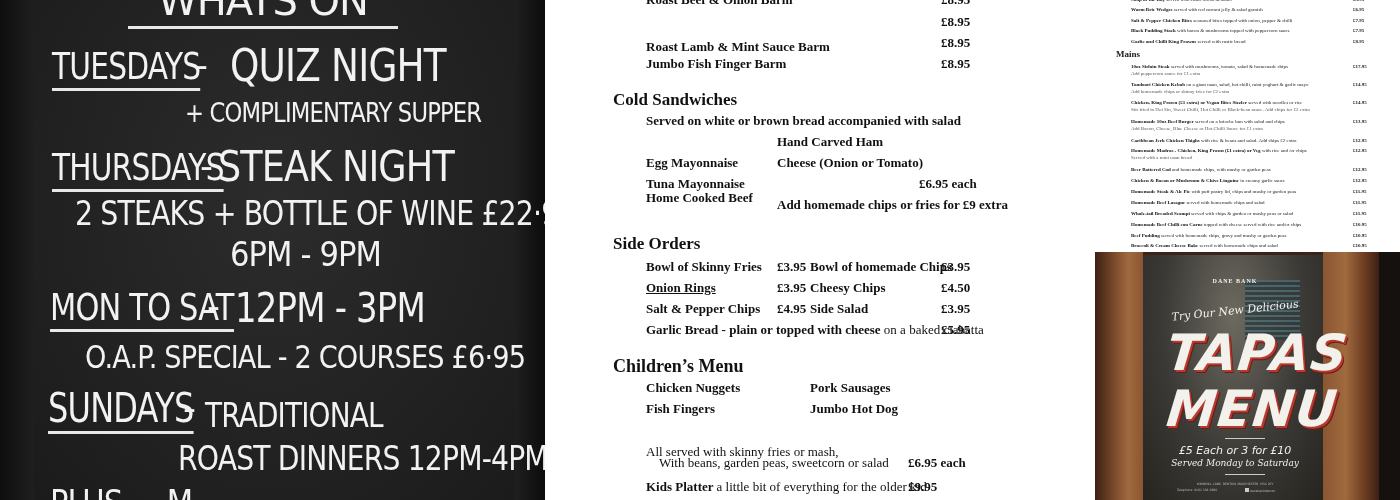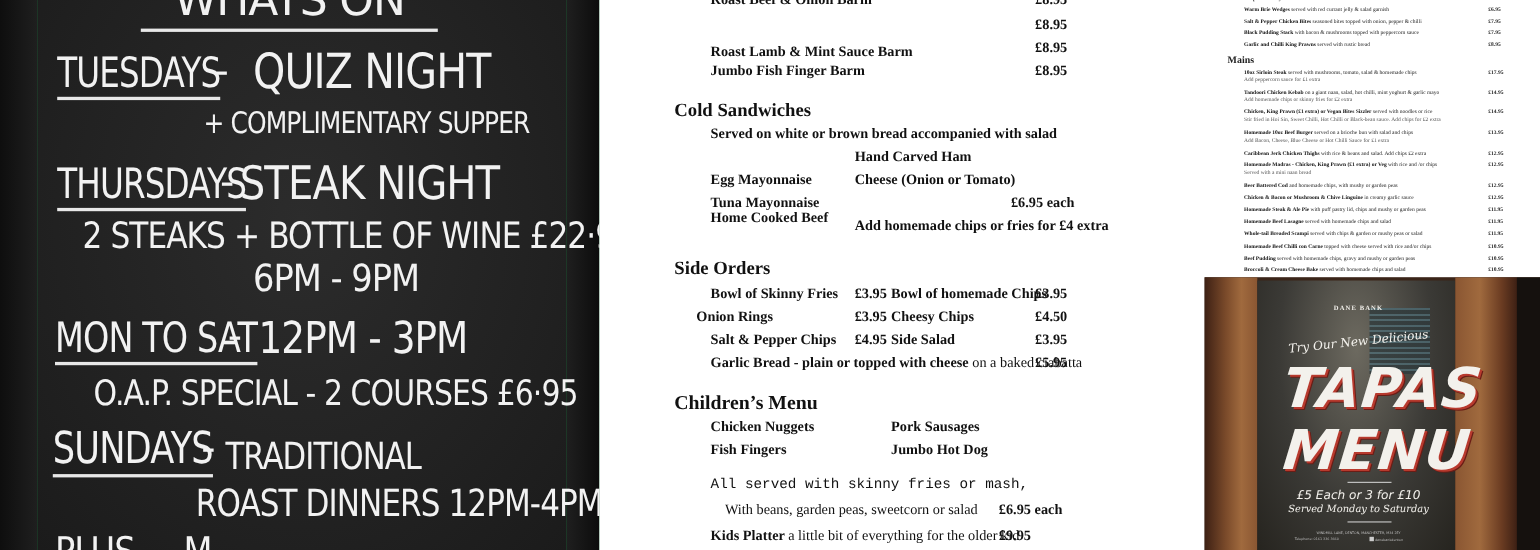--- a/index.html
+++ b/index.html
@@ -78,47 +78,47 @@
   <div class="t" style="left:396px;top:56px;">£8.95</div>
 
   <div class="h" style="left:68px;top:90px;">Cold Sandwiches</div>
   <div class="t" style="left:101px;top:113px;">Served on white or brown bread accompanied with salad</div>
   <div class="t" style="left:101px;top:142px;margin-top:48px;">Home Cooked Beef</div>
   <div class="t" style="left:232px;top:134px;">Hand Carved Ham</div>
   <div class="t" style="left:101px;top:155px;">Egg Mayonnaise</div>
   <div class="t" style="left:232px;top:155px;">Cheese (Onion or Tomato)</div>
   <div class="t" style="left:101px;top:176px;">Tuna Mayonnaise</div>
   <div class="t" style="left:374px;top:176px;">£6.95 each</div>
-  <div class="t" style="left:232px;top:197px;">Add homemade chips or fries for £4 extra</div>
+  <div class="t" style="left:232px;top:197px;">Add homemade chips or fries for £9 extra</div>
 
   <div class="h" style="left:68px;top:234px;">Side Orders</div>
   <div class="t" style="left:101px;top:259px;">Bowl of Skinny Fries</div>
   <div class="t" style="left:232px;top:259px;">£3.95</div>
   <div class="t" style="left:265px;top:259px;text-align:center;">Bowl of homemade Chips</div>
   <div class="t" style="left:396px;top:259px;">£3.95</div>
-  <div class="t" style="left:88px;top:280px;">Onion Rings</div>
+  <div class="t" style="left:101px;top:280px;text-decoration:underline;">Onion Rings</div>
   <div class="t" style="left:232px;top:280px;">£3.95</div>
   <div class="t" style="left:265px;top:280px;">Cheesy Chips</div>
   <div class="t" style="left:396px;top:280px;">£4.50</div>
   <div class="t" style="left:101px;top:301px;">Salt &amp; Pepper Chips</div>
   <div class="t" style="left:232px;top:301px;">£4.95</div>
   <div class="t" style="left:265px;top:301px;">Side Salad</div>
   <div class="t" style="left:396px;top:301px;">£3.95</div>
   <div class="t" style="left:101px;top:322px;">
     <span>Garlic Bread - plain or topped with cheese</span>
     <span class="n">on a baked ciabatta</span>
   </div>
   <div class="t" style="left:396px;top:322px;">£5.95</div>
 
   <div class="h" style="left:68px;top:356px;font-size:18px;">Children’s Menu</div>
   <div class="t" style="left:101px;top:380px;">Chicken Nuggets</div>
   <div class="t" style="left:265px;top:380px;">Pork Sausages</div>
   <div class="t" style="left:101px;top:401px;">Fish Fingers</div>
   <div class="t" style="left:265px;top:401px;text-align:right;">Jumbo Hot Dog</div>
-  <div class="t n" style="left:101px;top:433px;font-family:Liberation Mono, monospace;">All served with skinny fries or mash,</div>
+  <div class="t n" style="left:101px;top:444px;">All served with skinny fries or mash,</div>
   <div class="t n" style="left:101px;top:455px;margin-left:13px;">With beans, garden peas, sweetcorn or salad</div>
   <div class="t" style="left:363px;top:455px;">£6.95 each</div>
   <div class="t" style="left:101px;top:479px;">
     <span>Kids Platter</span>
     <span class="n">a little bit of everything for the older kid</span>
   </div>
   <div class="t" style="left:363px;top:479px;">£9.95</div>
 </div>
 
 <div class="panel" id="mains">

